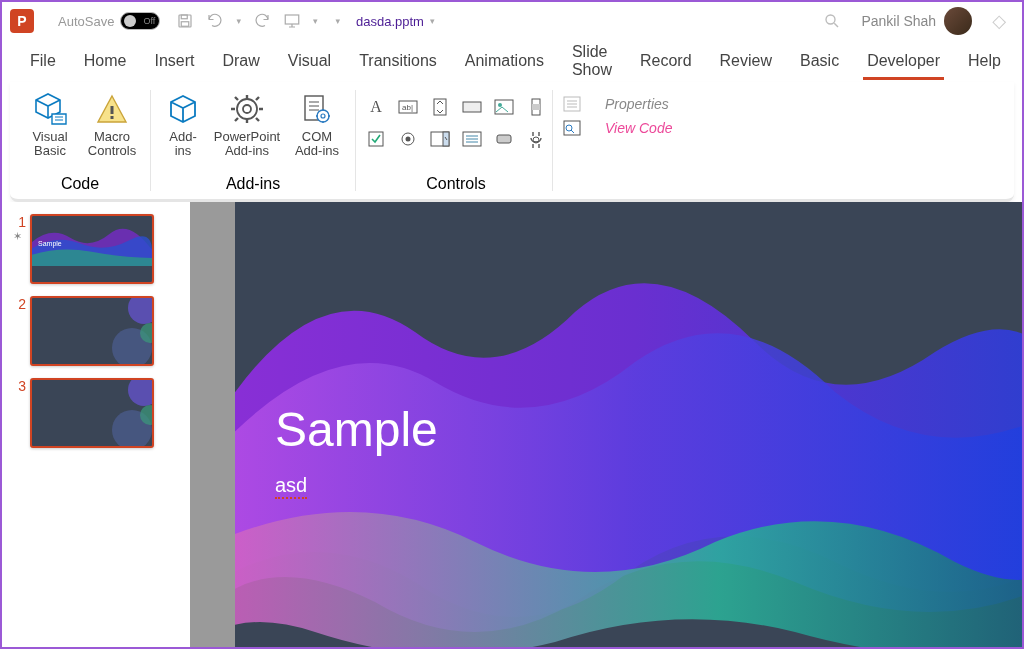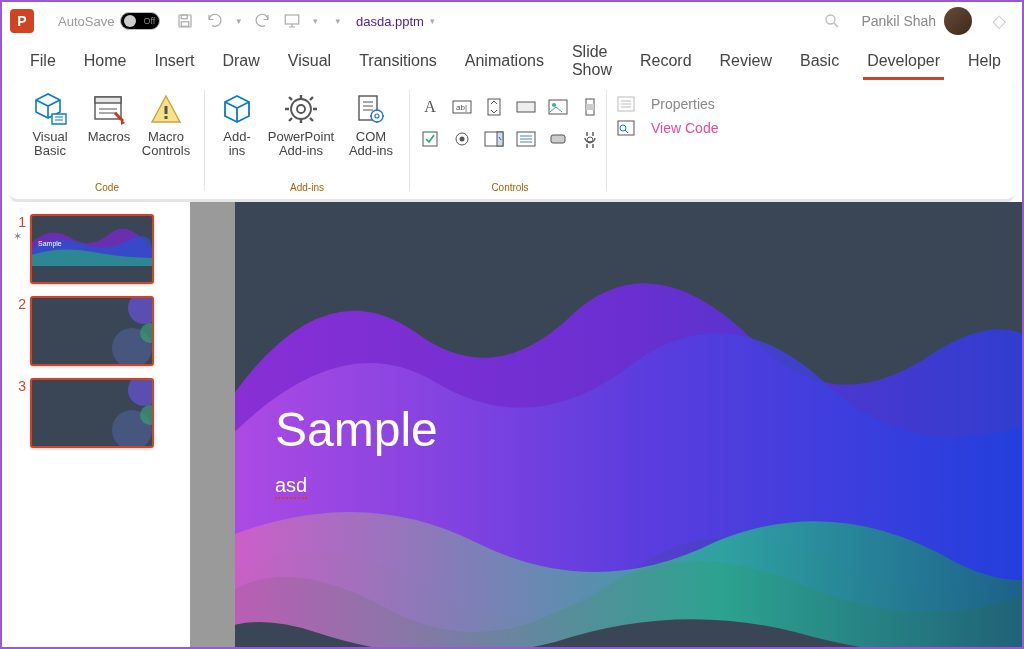--- a/index.html
+++ b/index.html
@@ -23,30 +23,30 @@
   
   .ribbon-tabs { display: flex; align-items: center; gap: 0; padding: 0 14px; height: 42px; font-size: 16px; }
   .tab { padding: 6px 14px; color: #444; cursor: pointer; position: relative; }
   .tab.active { font-weight: 400; }
   .tab.active::after { content:''; position:absolute; left:10px; right:10px; bottom:-4px; height:3px; background:#d04423; }
   
   
   .ribbon { display: flex; background: #fff; height: 120px; border-bottom: 3px solid #e5e5e5; margin: 0 8px 0 8px; border-radius: 0 0 8px 8px; box-shadow: 0 2px 4px rgba(0,0,0,0.06); }
   .group { display: flex; flex-direction: column; align-items: center; padding: 6px 10px 4px; position:relative;}
   .group-sep { width: 1px; background: #e5e5e5; margin: 8px 0; }
-  .group-label { font-size: 10px; color: #a16207; margin-top: auto; padding-bottom:2px;}
+  .group-label { font-size: 16px; color: #000000; margin-top: auto; padding-bottom:2px;}
   .btns-row { display: flex; gap: 4px; }
   .vbtn { display: flex; flex-direction: column; align-items: center; justify-content: flex-start; width: 60px; padding: 4px 0; color: #444; font-size: 13px; line-height: 1.1; text-align: center; cursor: pointer; gap:4px;}
   .vbtn .ico { width: 40px; height: 34px; display: flex; align-items: center; justify-content: center; }
   
   .ctrl-grid { display: grid; grid-template-columns: repeat(6, 26px); grid-template-rows: 26px 26px; gap: 6px; align-items: center; justify-items: center; padding-top:6px;}
   .ctrl-grid .cell { width: 24px; height: 24px; display:flex; align-items:center; justify-content:center; color:#555; }
   
   .prop-col { display:flex; flex-direction:column; gap:8px; padding-top:8px; font-size:14px; color:#888;}
-  .prop-col .row { display:flex; align-items:flex-start; gap:16px;}
+  .prop-col .row { display:flex; align-items:flex-start; gap:24px;font-style:italic;}
   .prop-col .row.en { color:#ec4899; }
   
   
   .main { display: flex; height: calc(100% - 38px - 42px - 120px); }
   .thumbs { width: 188px; background: #fff; padding: 8px 0; overflow:hidden;}
   .thumb-row { display:flex; align-items:flex-start; gap:4px; padding: 4px 8px 8px 12px;}
   .thumb-num { width:12px; font-size:14px; color:#d04423; text-align:right; }
   .thumb { width: 124px; height: 70px; border: 2px solid #d04423; border-radius: 3px; background:#3a4556; position:relative; overflow:hidden; box-shadow: 0 1px 3px rgba(0,0,0,.2);}
   .thumb.sel::after{ content:''; position:absolute; inset:-3px; border:3px solid #d04423; border-radius:4px; pointer-events:none;}
   .star { font-size:11px; color:#888; margin-left:-1px;}
@@ -145,32 +145,20 @@
                 <path d="M6 20 L6 8 L18 2 L30 8 L30 20 L18 26 Z"></path>
                 <path d="M6 8 L18 14 L30 8 M18 14 L18 26"></path>
               </g>
               <path d="M22 22 L36 22 L36 32 L22 32 Z" fill="#fff" stroke="#0b7bc1" stroke-width="1.4"></path>
               <path d="M25 25 L33 25 M25 28 L33 28" stroke="#0b7bc1" stroke-width="1.2"></path>
             </svg>
           </div>
         <span style="white-space:pre-line">Visual
 Basic</span>
       </div>
-      <div class="vbtn" style="width:50px">
-        <div class="ico">
-            <svg width="36" height="32" viewBox="0 0 36 32">
-              <rect x="4" y="4" width="26" height="22" fill="none" stroke="#555" stroke-width="1.4"></rect>
-              <rect x="4" y="4" width="26" height="6" fill="#e5e5e5" stroke="#555" stroke-width="1.4"></rect>
-              <path d="M8 16 L26 16 M8 20 L26 20" stroke="#555" stroke-width="1.2"></path>
-              <path d="M24 20 L32 28" stroke="#c1392b" stroke-width="3"></path>
-              <polygon points="30,26 34,30 30,32" fill="#c1392b"></polygon>
-            </svg>
-          </div>
-        <span>Macros</span>
-      </div>
       <div class="vbtn" style="width:56px">
         <div class="ico">
             <svg width="36" height="34" viewBox="0 0 36 34">
               <polygon points="18,4 32,30 4,30" fill="#f7e28b" stroke="#caa43a" stroke-width="1.4"></polygon>
               <rect x="16.5" y="14" width="3" height="8" fill="#555"></rect>
               <rect x="16.5" y="24" width="3" height="3" fill="#555"></rect>
             </svg>
           </div>
         <span style="white-space:pre-line">Macro
 Controls</span>

